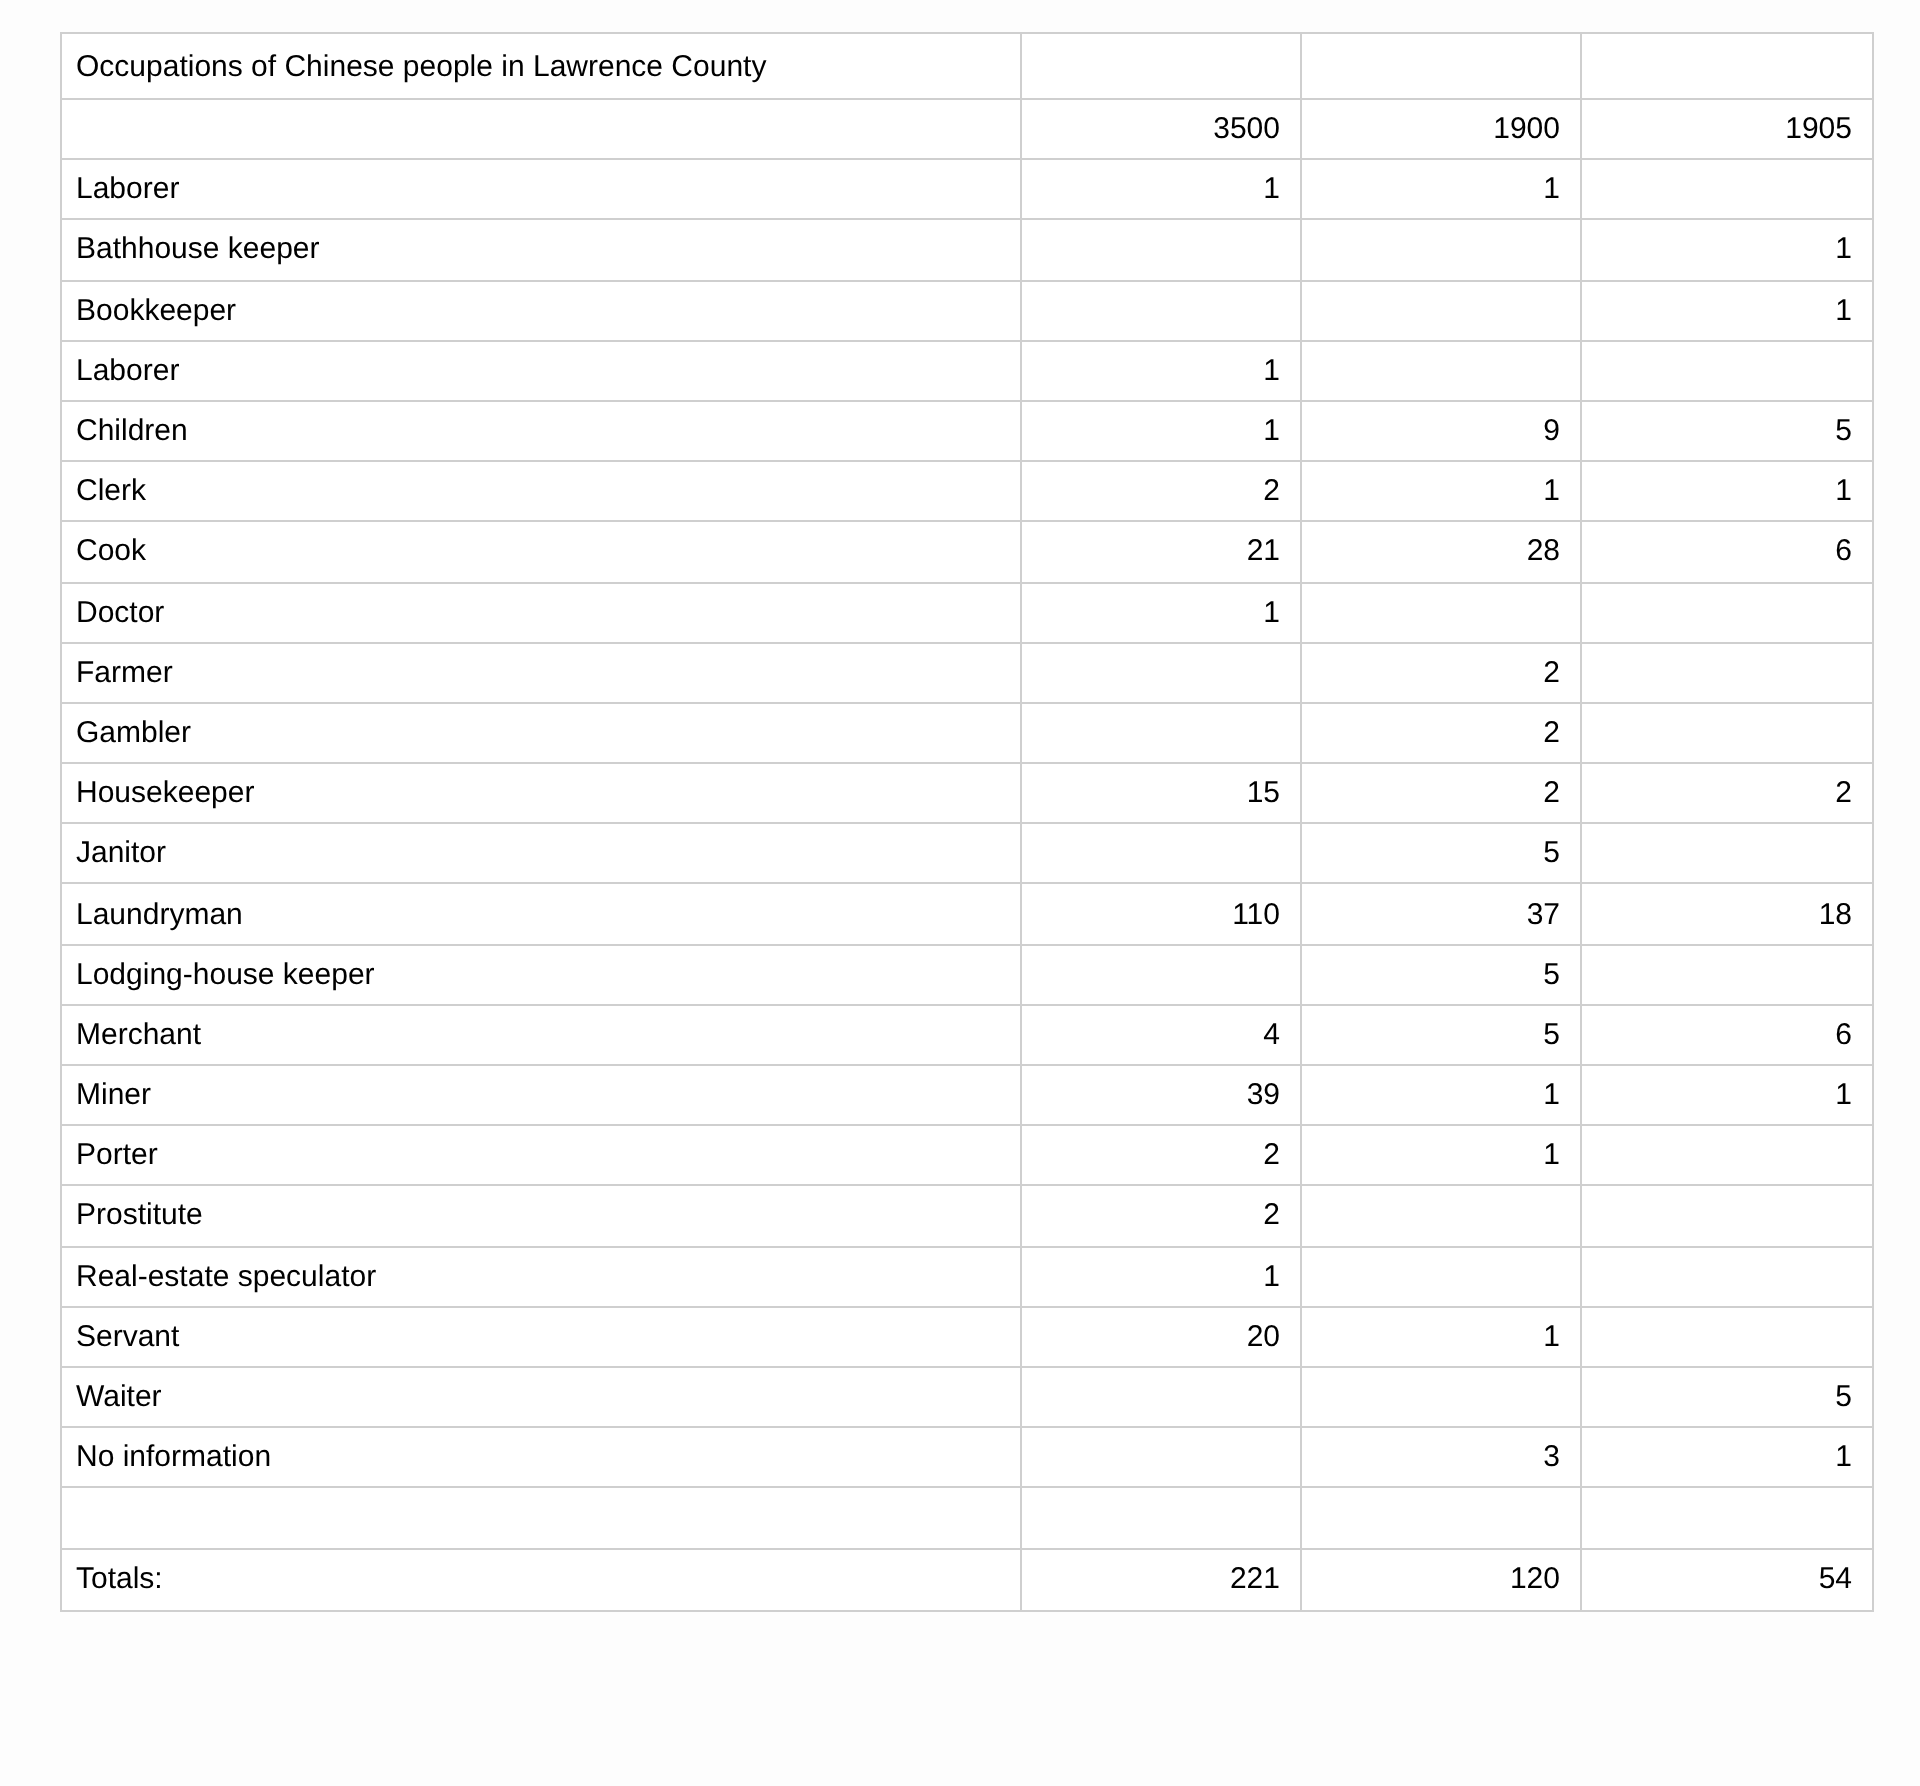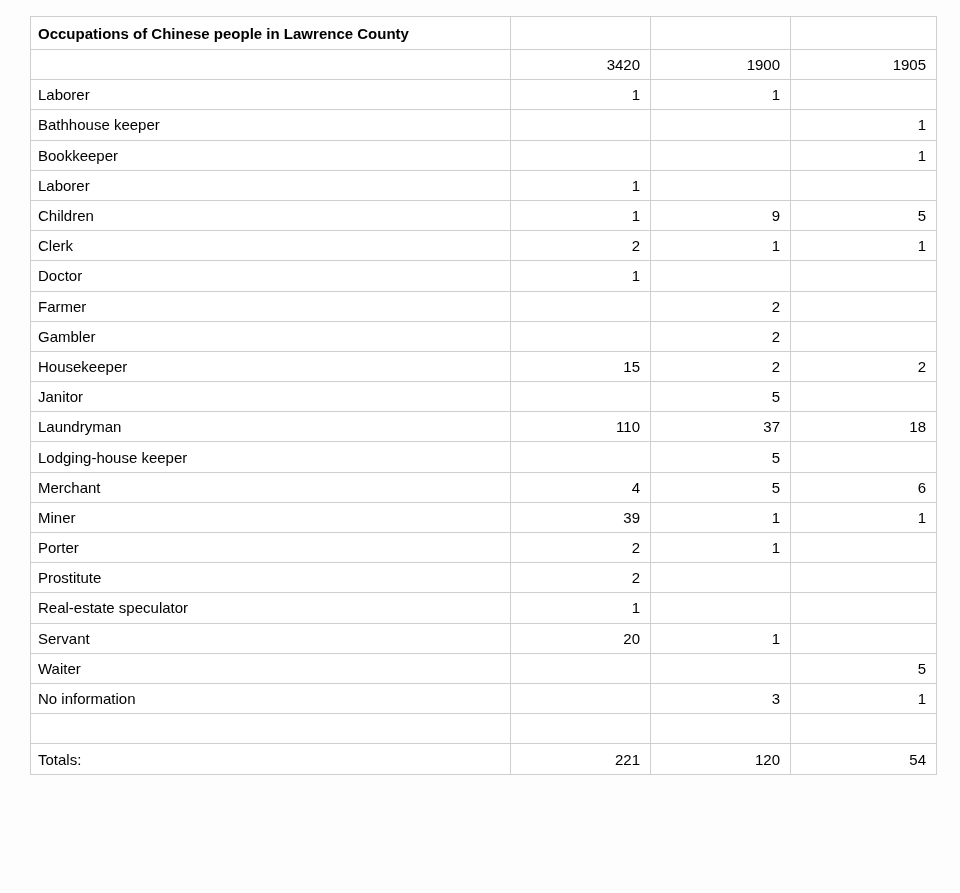--- a/index.html
+++ b/index.html
@@ -29,21 +29,21 @@
     padding: 0 10px 0 7px;
     overflow: hidden;
     white-space: nowrap;
     vertical-align: middle;
     line-height: 1;
   }
   td.cell-num { text-align: right; }
   td.cell-label { text-align: left; }
   tr.title-row td { height: 32px; }
   td.title-cell {
-    font-weight: bold;
+    font-weight: normal;
     border: 2px solid #000000;
     font-size: 15px;
   }
   tr.totals-row td { height: 30px; }
 </style>
 </head>
 <body>
 
 <div class="sheet">
   <table class="grid">
@@ -55,21 +55,21 @@
     </colgroup>
     <tbody>
       <tr class="title-row">
         <td class="title-cell cell-label">Occupations of Chinese people in Lawrence County</td>
         <td class="cell-num"></td>
         <td class="cell-num"></td>
         <td class="cell-num"></td>
       </tr>
       <tr class="year-row">
         <td class="cell-label"></td>
-        <td class="cell-num">3420</td>
+        <td class="cell-num">3500</td>
         <td class="cell-num">1900</td>
         <td class="cell-num">1905</td>
       </tr>
     </tbody>
     <tbody id="occ-rows">
         <tr>
           <td class="cell-label">Laborer</td>
           <td class="cell-num">1</td>
           <td class="cell-num">1</td>
           <td class="cell-num"></td>
@@ -96,20 +96,26 @@
           <td class="cell-label">Children</td>
           <td class="cell-num">1</td>
           <td class="cell-num">9</td>
           <td class="cell-num">5</td>
         </tr>
         <tr>
           <td class="cell-label">Clerk</td>
           <td class="cell-num">2</td>
           <td class="cell-num">1</td>
           <td class="cell-num">1</td>
+        </tr>
+        <tr>
+          <td class="cell-label">Cook</td>
+          <td class="cell-num">21</td>
+          <td class="cell-num">28</td>
+          <td class="cell-num">6</td>
         </tr>
         <tr>
           <td class="cell-label">Doctor</td>
           <td class="cell-num">1</td>
           <td class="cell-num"></td>
           <td class="cell-num"></td>
         </tr>
         <tr>
           <td class="cell-label">Farmer</td>
           <td class="cell-num"></td>

